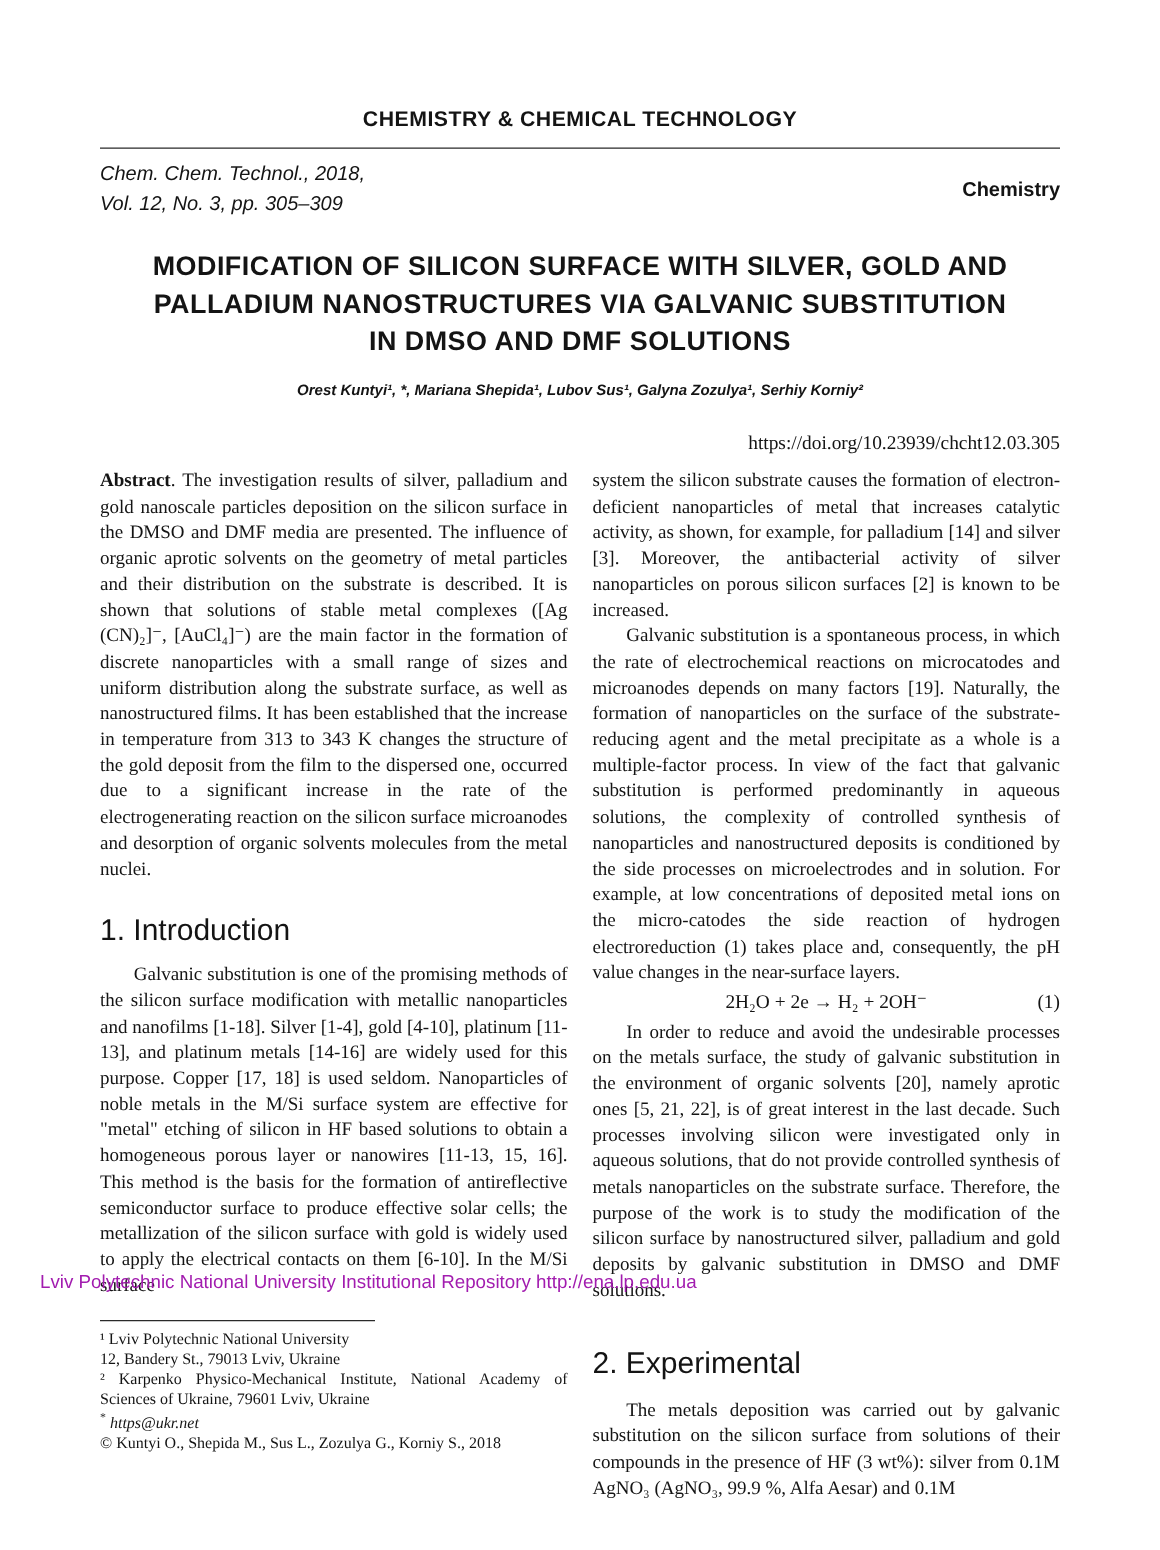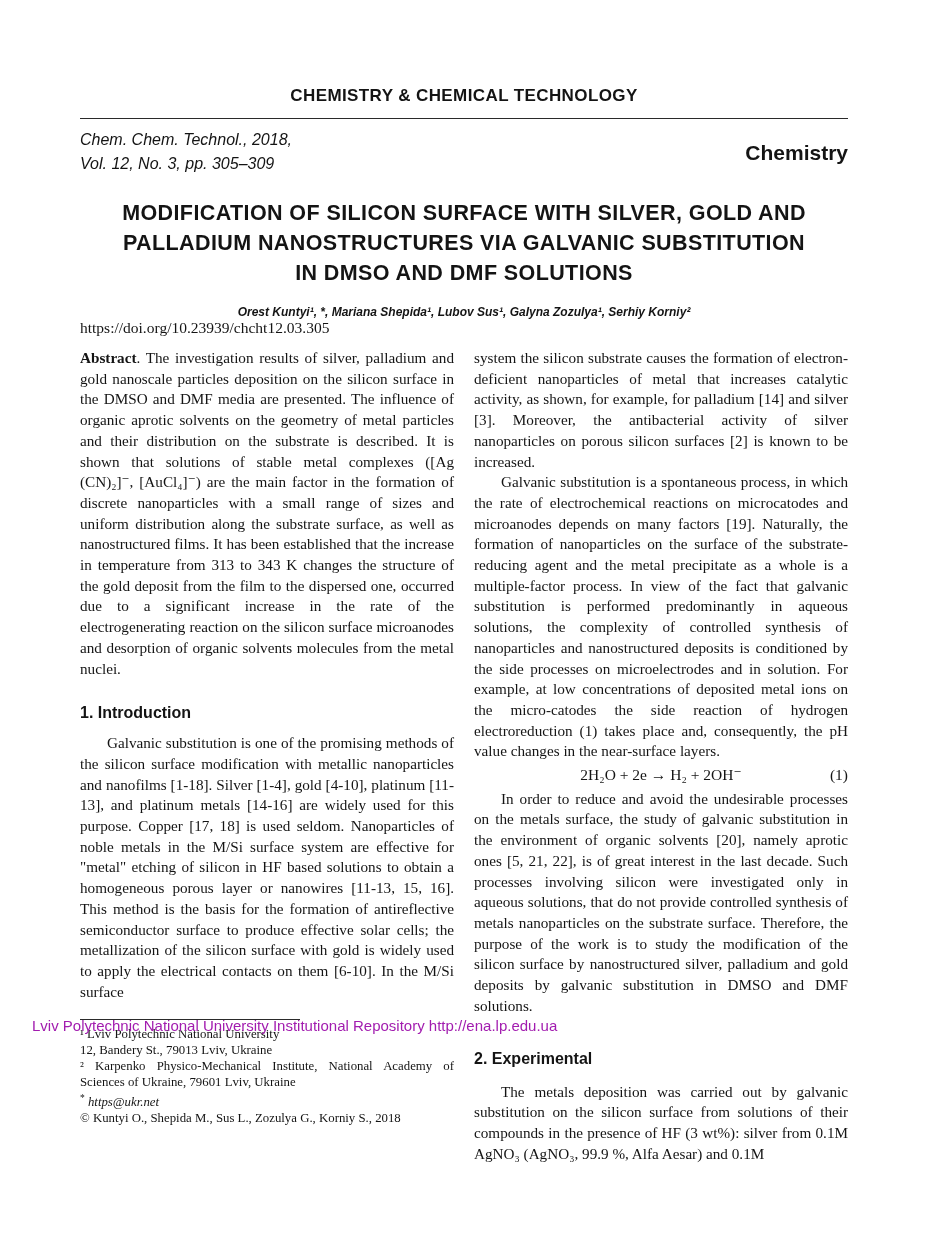--- a/index.html
+++ b/index.html
@@ -36,21 +36,21 @@
   }
   .citation {
     font-family: "Liberation Sans", sans-serif;
     font-style: italic;
     font-size: 16px;
     line-height: 24px;
   }
   .section-label {
     font-family: "Liberation Sans", sans-serif;
     font-weight: bold;
-    font-size: 21px;
+    font-size: 16px;
     margin-top: 2px;
   }
 
   
   .title {
     margin-top: 22px;
     padding: 0 38px;
     text-align: center;
     font-family: "Liberation Sans", sans-serif;
     font-weight: bold;
@@ -60,21 +60,23 @@
   }
   .authors {
     margin-top: 17px;
     text-align: center;
     font-family: "Liberation Sans", sans-serif;
     font-weight: bold;
     font-style: italic;
     font-size: 12px;
   }
   .doi {
+    margin-top: 27px;
     font-size: 15.5px;
+    text-align: right;
   }
 
   
   .columns {
     display: flex;
     gap: 20px;
     margin-top: 11px;
   }
   .col { flex: 1; min-width: 0; }
 
@@ -82,22 +84,22 @@
     font-size: 15.2px;
     line-height: 20.7px;
     text-align: justify;
   }
   .para.indent { text-indent: 27px; }
   .bold { font-weight: bold; }
   .keywords { margin-top: 21px; }
 
   h2.sec-heading {
     font-family: "Liberation Sans", sans-serif;
-    font-weight: bold;
-    font-size: 16px;
+    font-weight: normal;
+    font-size: 24px;
     margin-top: 25px;
     margin-bottom: 11px;
   }
   h2.sec-heading.exp { margin-top: 33px; margin-bottom: 14px; }
 
   
   .equation {
     position: relative;
     text-align: center;
     font-size: 15.5px;

